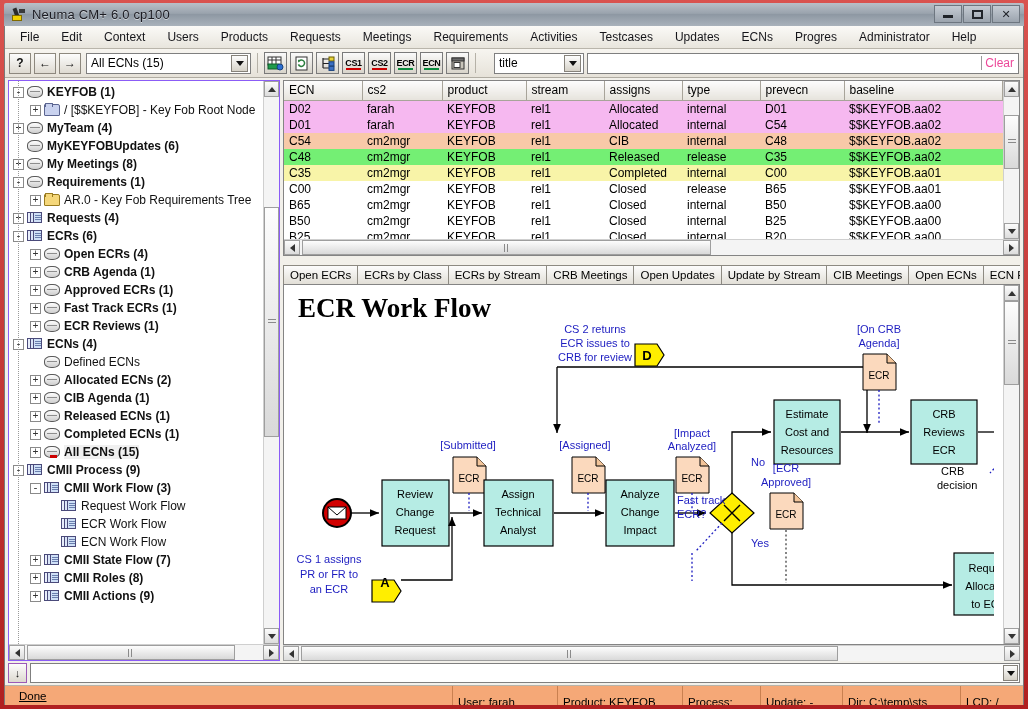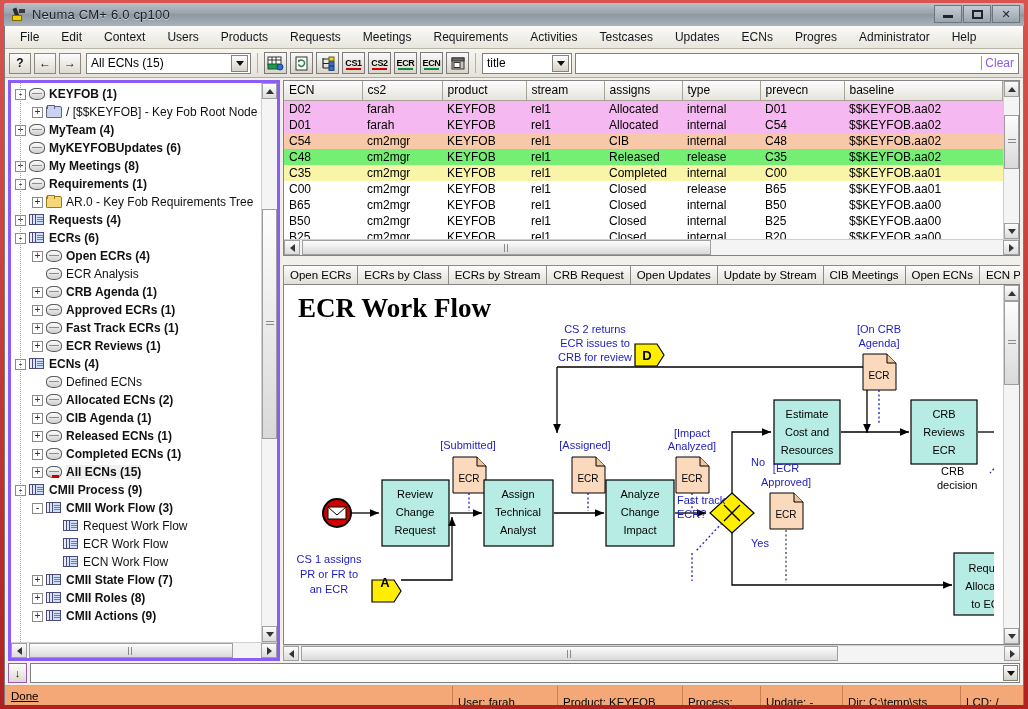--- a/index.html
+++ b/index.html
@@ -96,30 +96,30 @@
   }
   .ico-lbl { font-size:9px; font-weight:bold; color:#000; line-height:1;
              font-family:"Liberation Sans",sans-serif; letter-spacing:-.3px;}
   .ico-underline { position:absolute; bottom:3px; left:3px; right:3px; height:2px; }
   .clear-box {
     height:21px; flex:1; background:#fff; border:1px solid #7f7f7f;
     display:flex; align-items:center; justify-content:flex-end;
     position:relative;
   }
   .clear-lbl {
-    font-size:12px; color:#8b5cf6; padding:0 3px; border-left:1px solid #9a9a9a; margin-right:1px;
+    font-size:12px; color:#ec4899; padding:0 3px; border-left:1px solid #9a9a9a; margin-right:1px;
   }
   
   .main {
     flex:1; display:flex; overflow:hidden; padding:1px 0 0 0;
   }
   
   .tree-pane {
     width:272px; flex:0 0 272px; background:#fff;
-    border:3px solid #8b5cf6; margin:1px 0 0 3px;
+    border:1px solid #8b5cf6; margin:1px 0 0 3px;
     display:flex; flex-direction:column; overflow:hidden;
   }
   .tree-scrollwrap { flex:1; display:flex; overflow:hidden; }
   .tree-body { flex:1; overflow:hidden; position:relative; padding-top:2px; }
   .tnode { display:flex; align-items:center; height:18px; padding-left:4px; white-space:nowrap; font-size:12px; }
   .tnode .ind { display:inline-block; }
   .expander {
     width:11px;height:11px;border:1px solid #8a8a8a;background:#fff;
     display:inline-flex;align-items:center;justify-content:center;
     font-size:10px;line-height:9px;color:#333;margin-right:3px;flex:0 0 11px;
@@ -227,21 +227,21 @@
   .cmd-input .arrow { width:15px;height:16px;margin-right:1px;
     background:linear-gradient(#fdfdfd,#d6d2c8); border:1px solid #86827a;
     display:flex;align-items:center;justify-content:center;}
   
   .statusbar {
     height:20px; flex:0 0 20px; display:flex; align-items:stretch;
     background:#f5a877; border-top:1px solid #b8b4aa;
     font-size:11.5px; color:#000;
   }
   .st-cell { display:flex; align-items:center; padding:16px 5px; border-right:1px solid #c98050; white-space:nowrap; }
-  .st-grow { flex:1; border-right:1px solid #c98050; display:flex; align-items:center; padding:0 6px;text-decoration:underline;}
+  .st-grow { flex:1; border-right:1px solid #c98050; display:flex; align-items:center; padding:0 14px;text-decoration:underline;}
   
   svg.flow { position:absolute; left:0; top:0; }
   .fc-title { font-family:"Liberation Serif", serif; font-weight:bold; font-size:27px; fill:#000; }
   .fc-box { fill:#b6ece4; stroke:#000; stroke-width:1.2; }
   .fc-boxtext { font-family:"Liberation Sans",sans-serif; font-size:11px; fill:#000; text-anchor:middle; }
   .fc-note { font-family:"Liberation Sans",sans-serif; font-size:11px; fill:#1c1cc0; text-anchor:middle; }
   .fc-plain { font-family:"Liberation Sans",sans-serif; font-size:11px; fill:#000; text-anchor:middle; }
   .fc-doc { fill:#fbd9bd; stroke:#000; stroke-width:1; }
   .fc-doctext { font-family:"Liberation Sans",sans-serif; font-size:10px; fill:#000; text-anchor:middle; }
   .fc-dia { fill:#ffee00; stroke:#000; stroke-width:1.2; }
@@ -349,21 +349,21 @@
       </div>
       <div class="icon-btn">
         <svg width="16" height="15" viewBox="0 0 16 15">
           <rect x="2" y="2" width="12" height="11" fill="#c9c5bb" stroke="#333"></rect>
           <rect x="2" y="2" width="12" height="3" fill="#6a6a6a" stroke="#333"></rect>
           <rect x="4" y="6.5" width="6" height="5" fill="#fff" stroke="#333"></rect>
         </svg>
       </div>
 
       <div class="tb-sep"></div>
-      <div class="tb-combo" style="width:90px;">
+      <div class="tb-combo" style="width:90px;margin-left:12px;">
         <span class="val">title</span>
         <span class="arrow">
             <span class="caret-dn"></span>
           </span>
       </div>
       <div class="clear-box">
         <span class="clear-lbl">Clear</span>
       </div>
     </div>
 
@@ -433,26 +433,20 @@
                   <i></i>
                   <i></i>
                 </span>
                 <span class="t-label bold">ECRs (6)</span>
               </div>
               <div class="tnode">
                 <span class="ind" style="width:17px"></span>
                 <span class="expander">+</span>
                 <span class="t-ico ico-drum"></span>
                 <span class="t-label bold">Open ECRs (4)</span>
-              </div>
-              <div class="tnode">
-                <span class="ind" style="width:17px"></span>
-                <span class="expander blank"></span>
-                <span class="t-ico ico-drum"></span>
-                <span class="t-label">ECR Analysis</span>
               </div>
               <div class="tnode">
                 <span class="ind" style="width:17px"></span>
                 <span class="expander">+</span>
                 <span class="t-ico ico-drum"></span>
                 <span class="t-label bold">CRB Agenda (1)</span>
               </div>
               <div class="tnode">
                 <span class="ind" style="width:17px"></span>
                 <span class="expander">+</span>
@@ -775,21 +769,21 @@
             <div class="sb-btn h">
                 <span class="tri-r"></span>
               </div>
           </div>
         </div>
 
         <div class="tabstrip" id="tabstrip">
             <div class="tab">Open ECRs</div>
             <div class="tab">ECRs by Class</div>
             <div class="tab">ECRs by Stream</div>
-            <div class="tab">CRB Request</div>
+            <div class="tab">CRB Meetings</div>
             <div class="tab">Open Updates</div>
             <div class="tab">Update by Stream</div>
             <div class="tab">CIB Meetings</div>
             <div class="tab">Open ECNs</div>
             <div class="tab">ECN Progres</div>
           </div>
 
         <div class="diagram-pane">
           <div class="diagram-body">
             <svg class="flow" width="710" height="350" viewBox="0 0 710 350">

